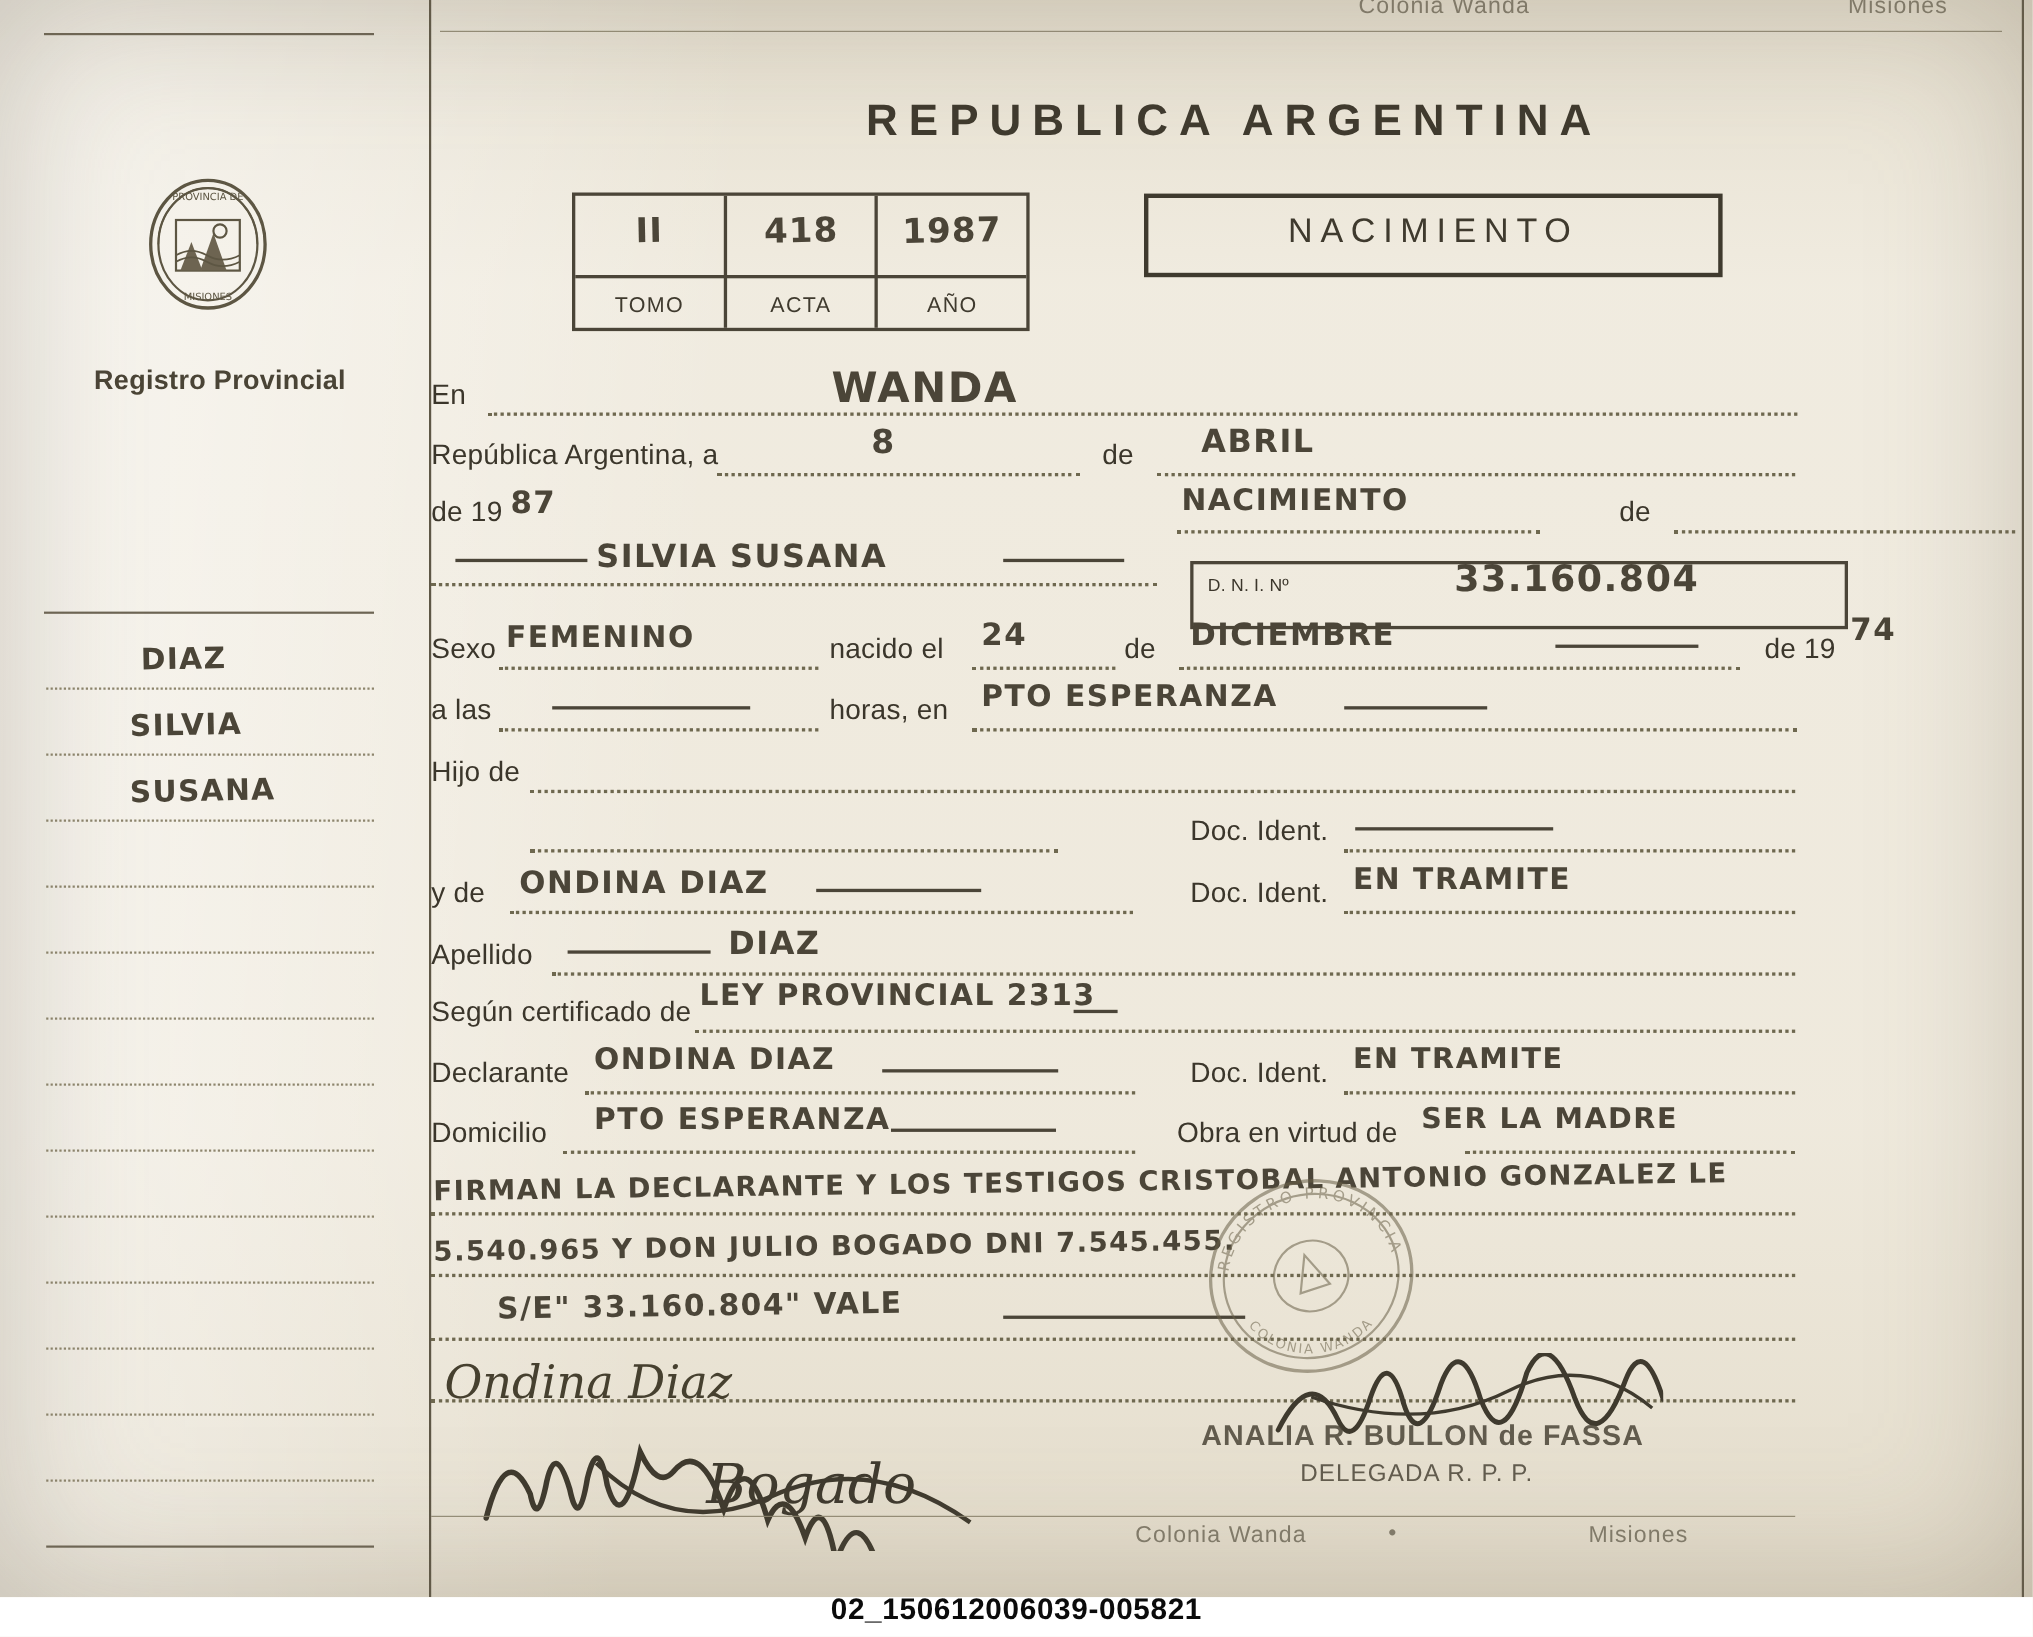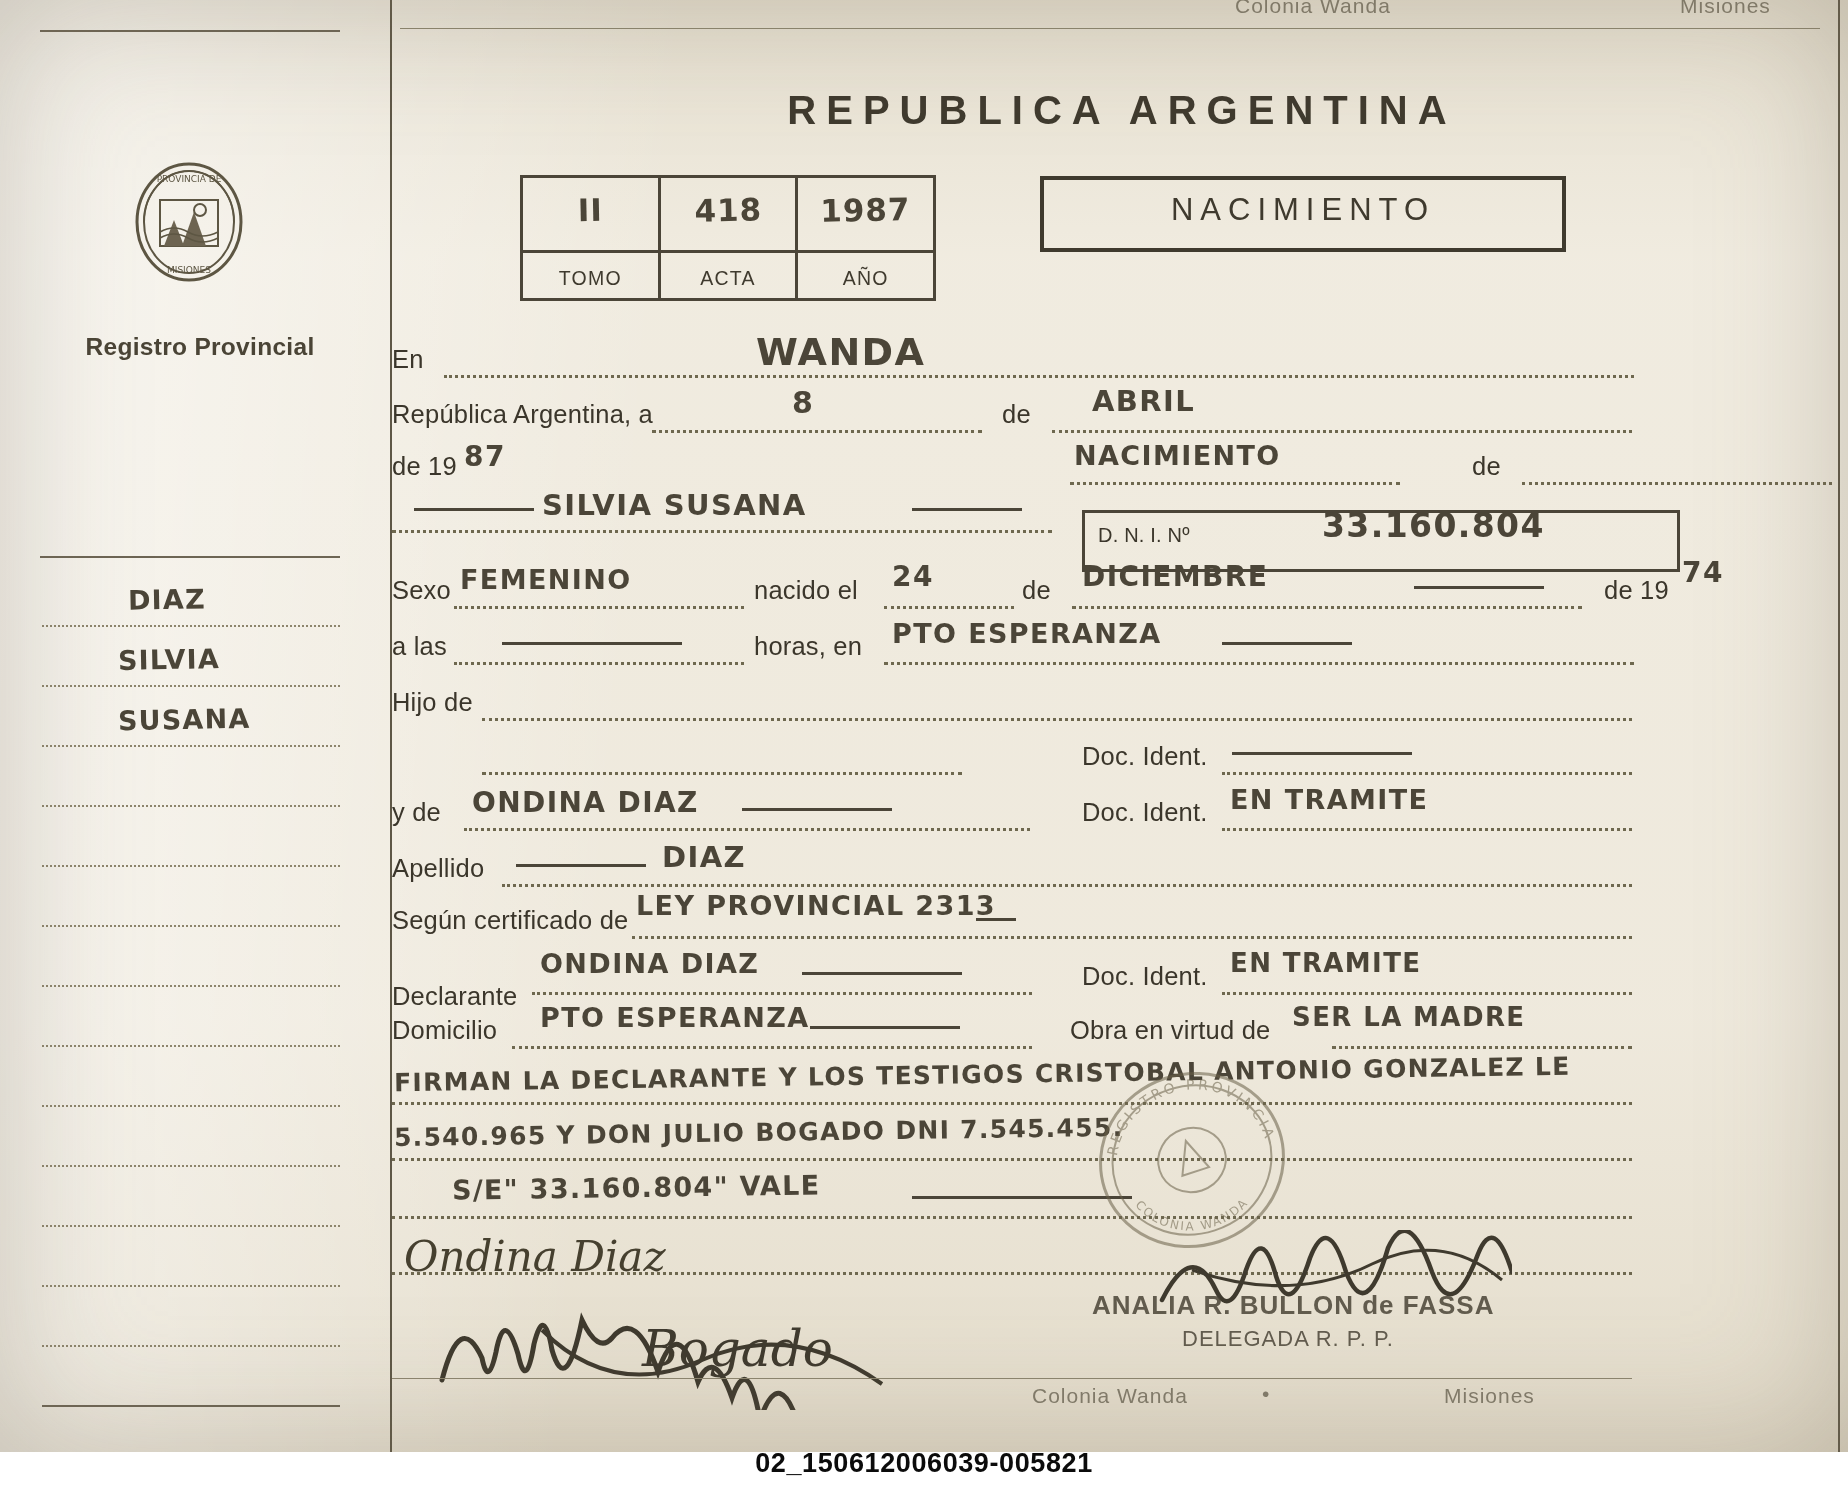--- a/index.html
+++ b/index.html
@@ -362,21 +362,21 @@
       <div class="hw" style="left:682px; top:440px; font-size:27px;">NACIMIENTO</div>
       <div class="lbl" style="left:1080px; top:452px;">de</div>
       <div class="dots" style="left:1130px; top:482px; width:310px;"></div>
 
       <div class="dots" style="left:0px; top:530px; width:660px;"></div>
       <div class="dash" style="left:22px; top:508px; width:120px;"></div>
       <div class="hw" style="left:150px; top:488px; font-size:29px;">SILVIA SUSANA</div>
       <div class="dash" style="left:520px; top:508px; width:110px;"></div>
 
       <div class="dni-box"></div>
-      <div class="lbl" style="left:706px; top:524px; font-size:20px;">D. N. I. Nº</div>
+      <div class="lbl" style="left:706px; top:524px; font-size:16px;">D. N. I. Nº</div>
       <div class="hw" style="left:930px; top:506px; font-size:33px;">33.160.804</div>
 
       <div class="lbl" style="left:0px; top:576px;">Sexo</div>
       <div class="dots" style="left:62px; top:606px; width:290px;"></div>
       <div class="hw" style="left:68px; top:564px; font-size:27px;">FEMENINO</div>
       <div class="lbl" style="left:362px; top:576px;">nacido el</div>
       <div class="dots" style="left:492px; top:606px; width:130px;"></div>
       <div class="hw" style="left:500px; top:560px; font-size:28px;">24</div>
       <div class="lbl" style="left:630px; top:576px;">de</div>
       <div class="dots" style="left:680px; top:606px; width:510px;"></div>
@@ -413,21 +413,21 @@
       <div class="lbl" style="left:0px; top:854px;">Apellido</div>
       <div class="dots" style="left:110px; top:884px; width:1130px;"></div>
       <div class="dash" style="left:124px; top:864px; width:130px;"></div>
       <div class="hw" style="left:270px; top:840px; font-size:29px;">DIAZ</div>
 
       <div class="lbl" style="left:0px; top:906px;">Según certificado de</div>
       <div class="dots" style="left:240px; top:936px; width:1000px;"></div>
       <div class="hw" style="left:244px; top:890px; font-size:27px;">LEY PROVINCIAL 2313</div>
       <div class="dash" style="left:584px; top:918px; width:40px;"></div>
 
-      <div class="lbl" style="left:0px; top:962px;margin-top:20px;">Declarante</div>
+      <div class="lbl" style="left:0px; top:962px;">Declarante</div>
       <div class="dots" style="left:140px; top:992px; width:500px;"></div>
       <div class="hw" style="left:148px; top:948px; font-size:27px;">ONDINA DIAZ</div>
       <div class="dash" style="left:410px; top:972px; width:160px;"></div>
       <div class="lbl" style="left:690px; top:962px;">Doc. Ident.</div>
       <div class="dots" style="left:830px; top:992px; width:410px;"></div>
       <div class="hw" style="left:838px; top:948px; font-size:26px;">EN TRAMITE</div>
 
       <div class="lbl" style="left:0px; top:1016px;">Domicilio</div>
       <div class="dots" style="left:120px; top:1046px; width:520px;"></div>
       <div class="hw" style="left:148px; top:1002px; font-size:27px;">PTO ESPERANZA</div>

